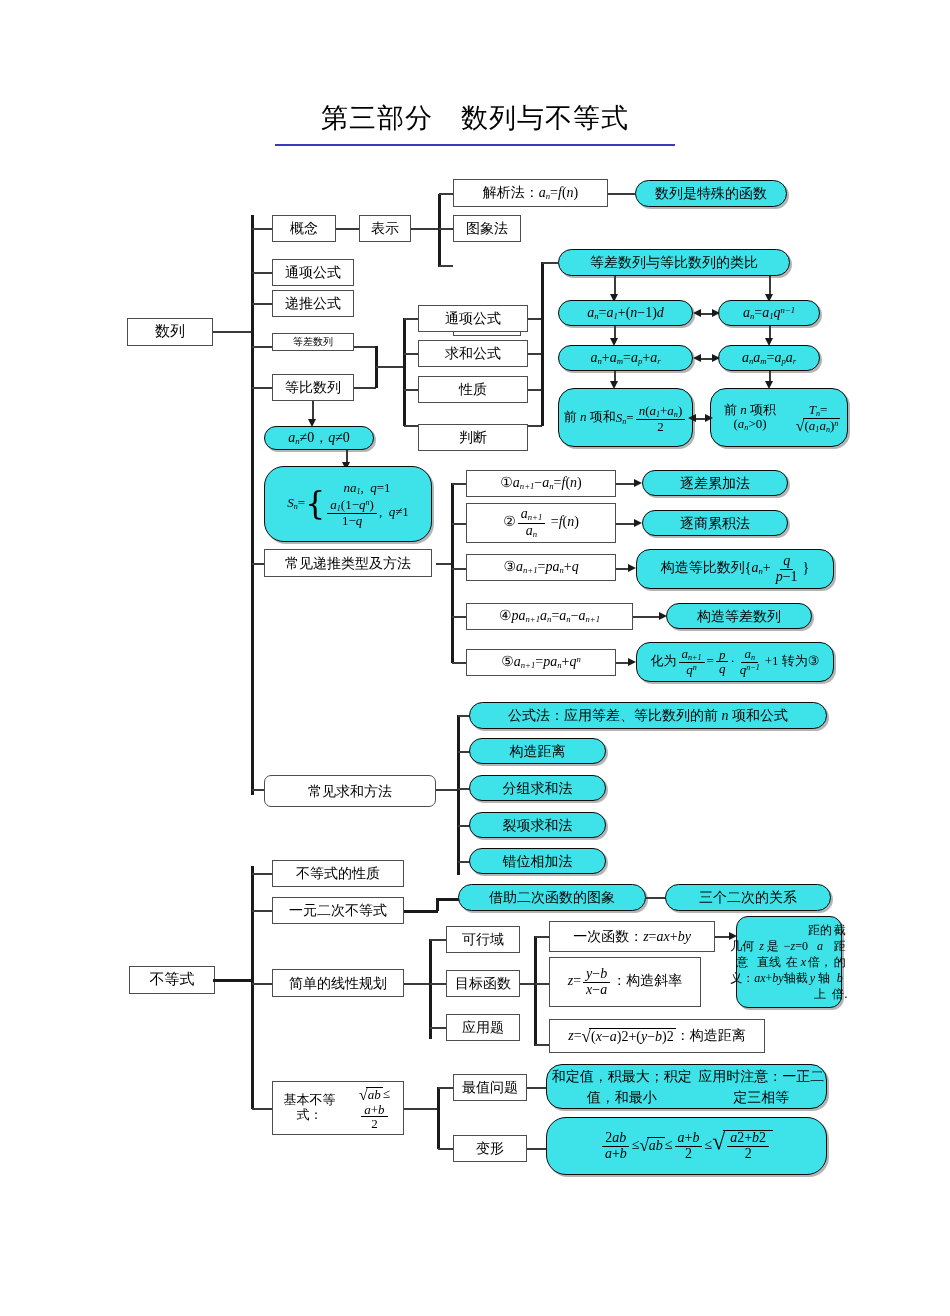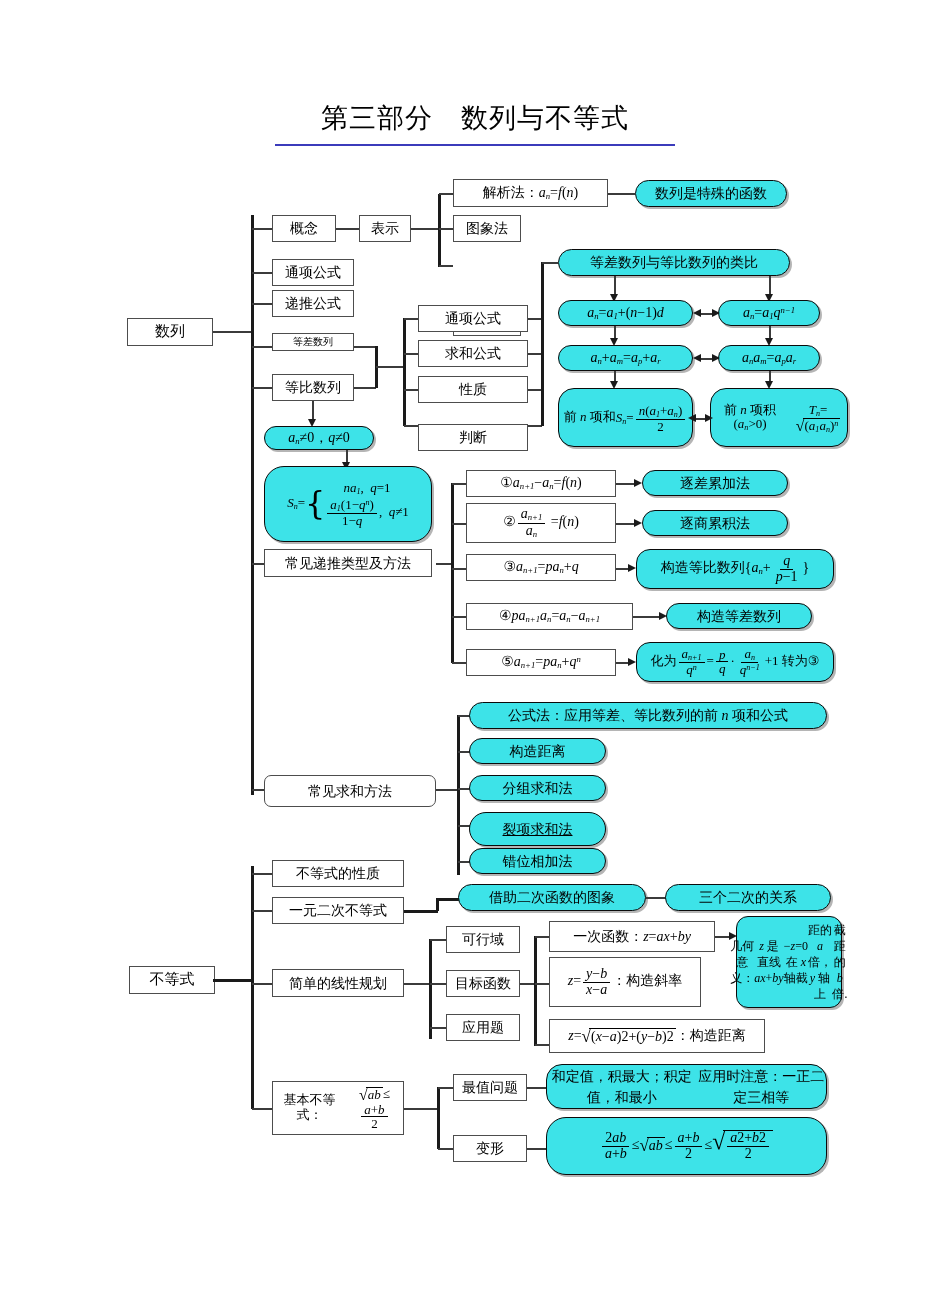--- a/index.html
+++ b/index.html
@@ -315,21 +315,21 @@
 
   <div class="node pill round" style="left:469px;top:702px;width:358px;height:27px;font-size:14px;">
     <span><span class="cn">公式法：应用等差、等比数列的前</span> <span class="m">n</span> <span class="cn">项和公式</span></span>
   </div>
   <div class="node pill round" style="left:469px;top:738px;width:137px;height:26px;font-size:14px;">
     <span class="cn">构造距离</span>
   </div>
   <div class="node pill round" style="left:469px;top:775px;width:137px;height:26px;font-size:14px;">
     <span class="cn">分组求和法</span>
   </div>
-  <div class="node pill round" style="left:469px;top:812px;width:137px;height:34px;font-size:14px;text-decoration:underline;">
+  <div class="node pill round" style="left:469px;top:812px;width:137px;height:26px;font-size:14px;">
     <span class="cn">裂项求和法</span>
   </div>
   <div class="node pill round" style="left:469px;top:848px;width:137px;height:26px;font-size:14px;">
     <span class="cn">错位相加法</span>
   </div>
 
   <div class="node rect" style="left:129px;top:966px;width:86px;height:28px;font-size:15px;">
     <span class="cn">不等式</span>
   </div>
   <div class="ln hb" style="left:213px;top:979px;width:40px;"></div>

